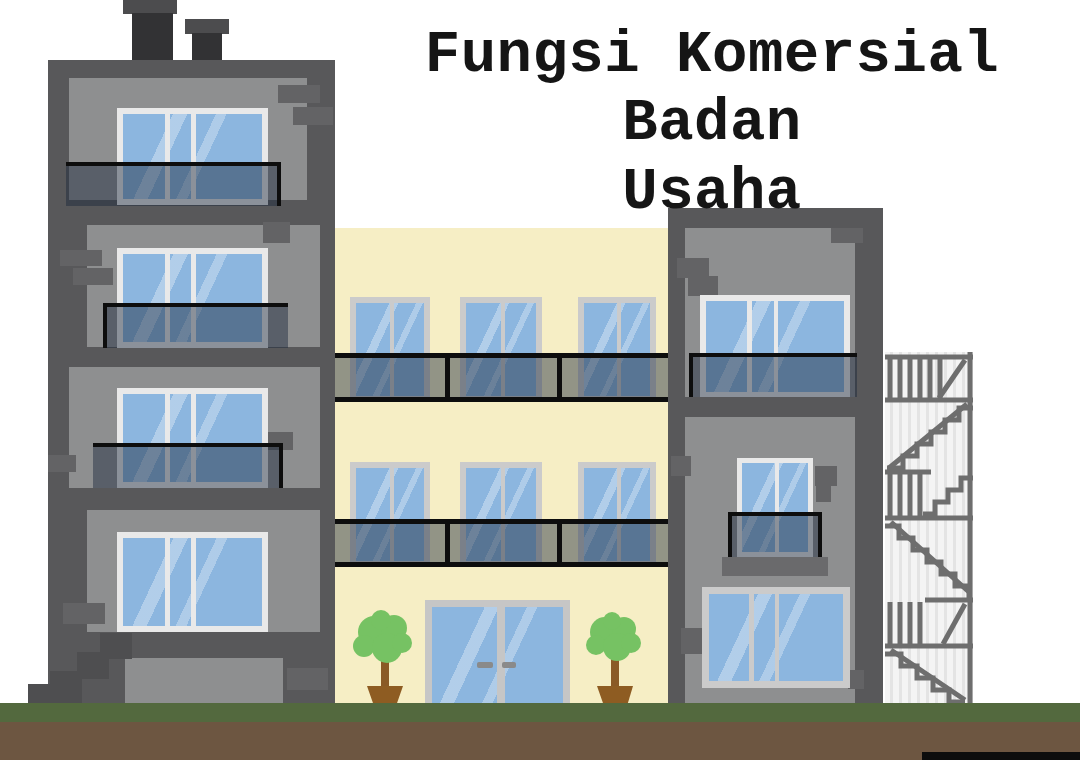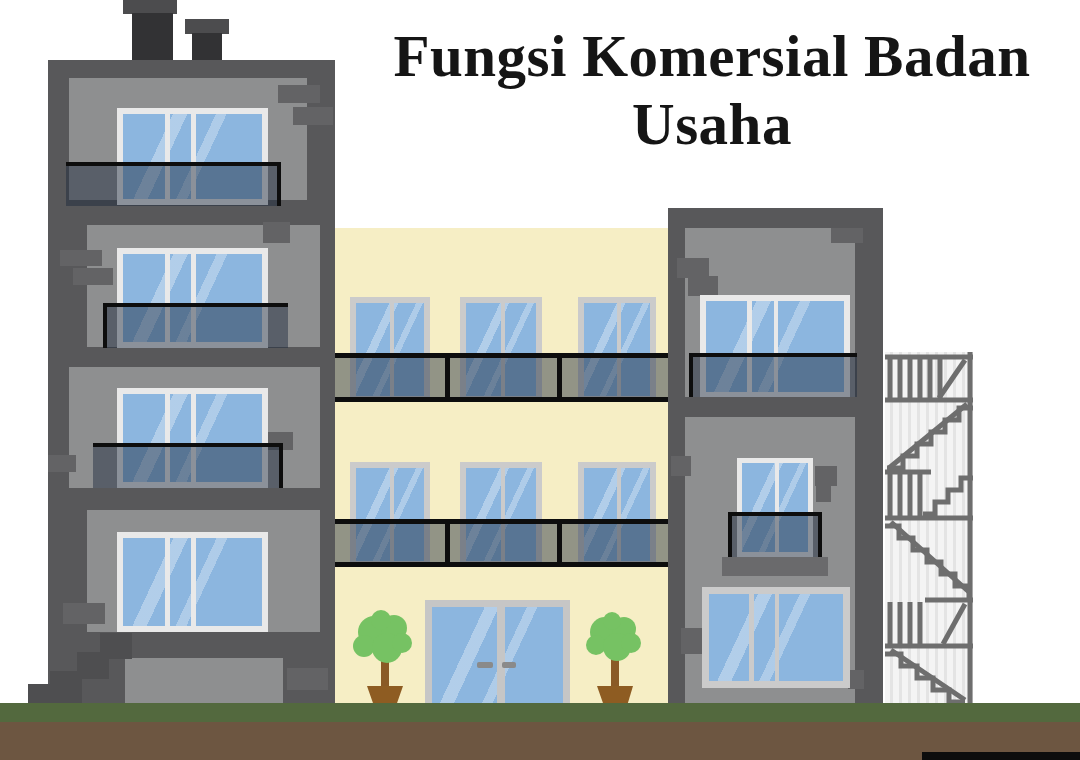--- a/index.html
+++ b/index.html
@@ -1,19 +1,19 @@
 <!DOCTYPE html>
 <html style="--background: #ffffff; --title-text: #151515; --wall-dark: #58585a; --wall-mid: #8e8f90; --wall-yellow: #f6eec5; --brick: #636365; --chimney: #323234; --window-frame-light: #e9e9e9; --window-frame-gray: #cbcbcb; --door-frame: #c6c6c6; --glass-blue: #8cb6df; --balcony-tint: rgba(24,38,58,0.45); --balcony-line: #0d0d0d; --fire-escape-line: #6e6e6e; --fire-escape-bg: #f4f4f4; --ground-green: #53693e; --ground-brown: #6d5641; --tree-green: #76c263; --trunk-brown: #8a5a26; --pot-brown: #8e5c22; --footer-bar: #0d0d0d;"><head>
 <meta charset="utf-8">
 <style>
   html,body{margin:0;padding:0;background:#fff;}
   #canvas{
     position:relative;width:1080px;height:760px;overflow:hidden;
     background:var(--background,#ffffff);
-    font-family:Liberation Serif, serif;
+    font-family:Liberation Mono, monospace;
   }
   .abs{position:absolute;}
   
   .title{
     position:absolute;left:338px;top:22px;width:748px;
     text-align:center;color:var(--title-text,#151515);
     font-weight:700;font-size:59px;line-height:1.16;letter-spacing:.5px;
   }
   
   .wall-dark{background:var(--wall-dark,#58585a);}

